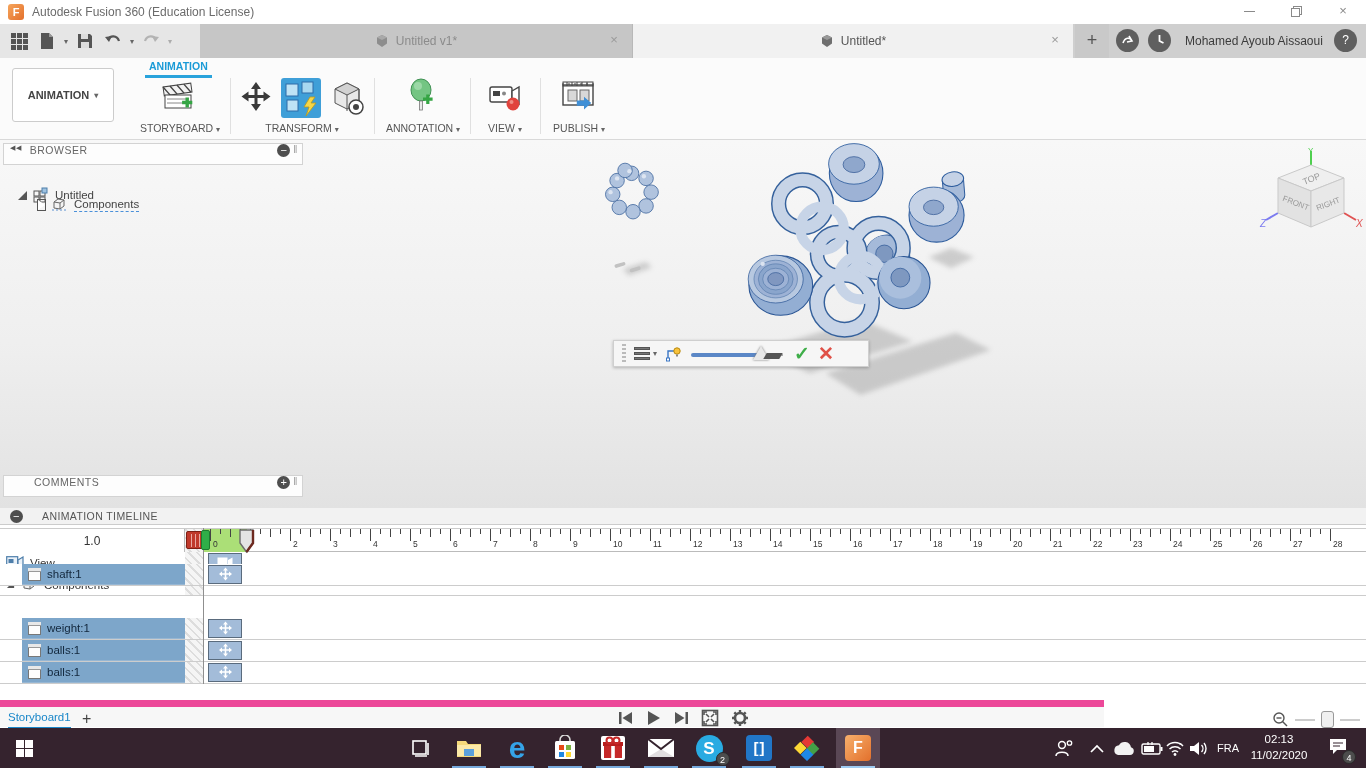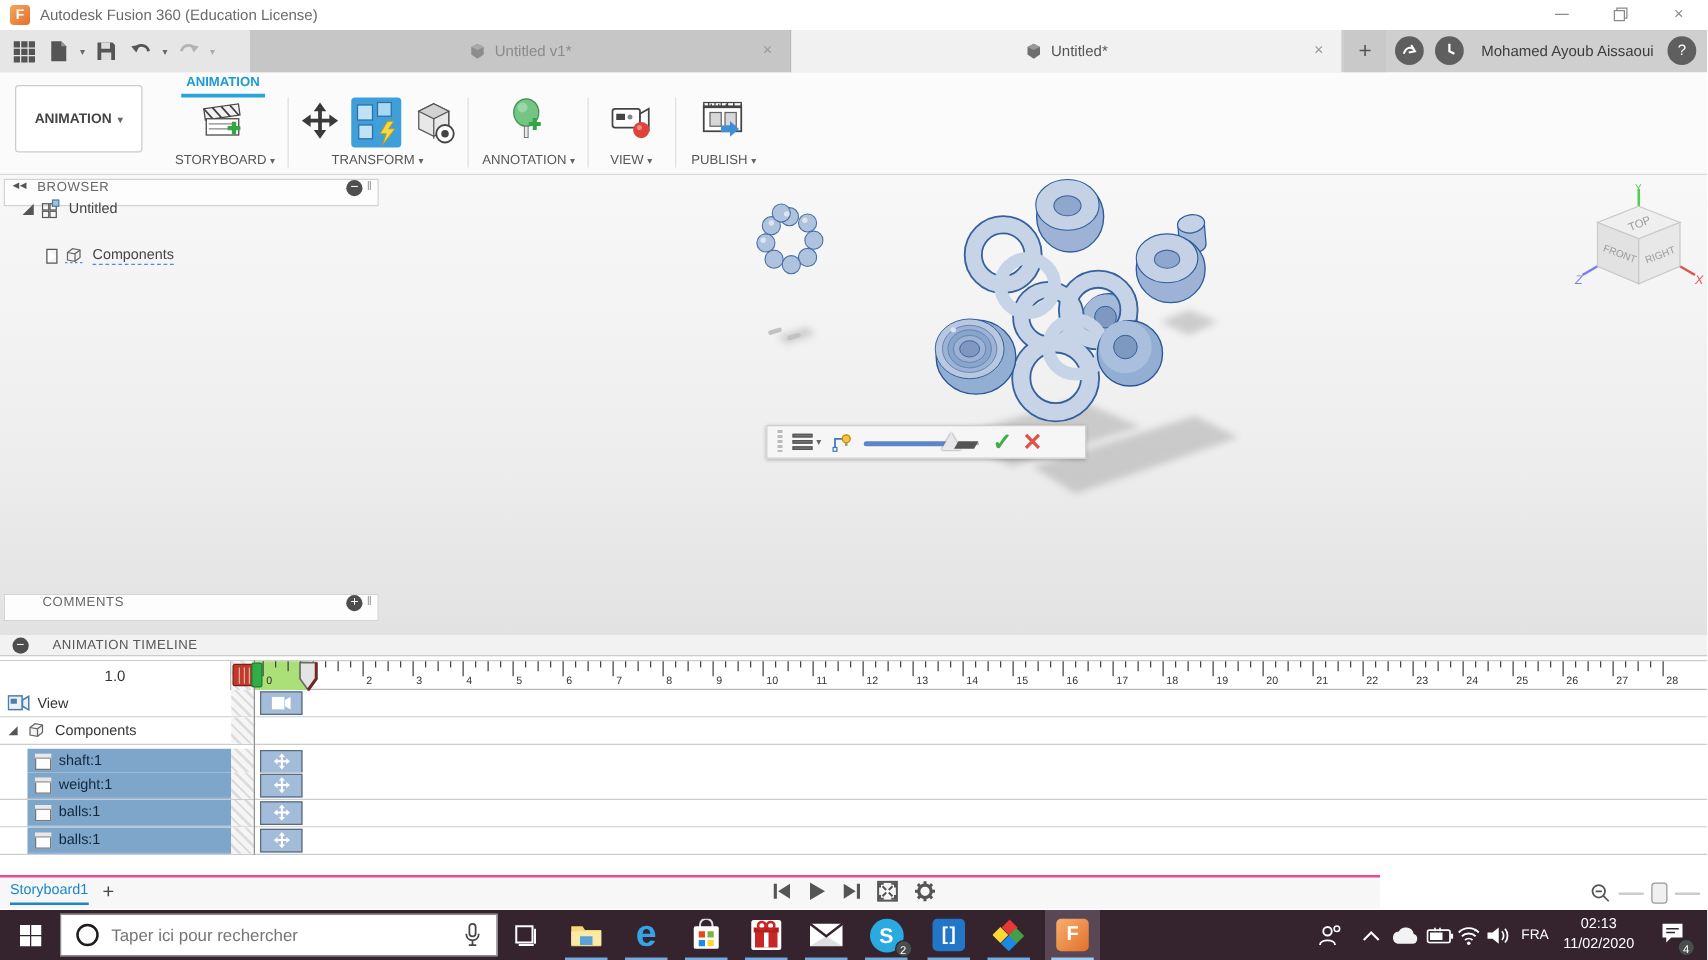--- a/index.html
+++ b/index.html
@@ -90,21 +90,21 @@
   .red-marker i { position:absolute; top:2px; width:1px; height:13px; background:#e9a9a2; }
   .green-marker { position:absolute; left:201px; top:530px; width:9px; height:20px; background:#2fae48; border:1px solid #1d7c30; border-radius:2px; z-index:7; }
   .playhead { position:absolute; left:238px; top:529px; z-index:8; }
   .tl-row { position:absolute; left:0; width:1366px; height:22px; border-bottom:1px solid #ccc; background:#fff; }
   .row-label { position:absolute; left:0; top:0; height:21px; display:flex; align-items:center; gap:6px; font-size:11.5px; color:#333; padding-left:6px; }
   .row-label.sel { background:#7da6ca; left:22px; width:163px; padding-left:6px; color:#12273c; border-bottom:1px solid #96b6d3; }
   .row-hatch { position:absolute; left:185px; top:0; width:18px; height:21px; }
   .block { position:absolute; left:208px; top:1px; width:34px; height:19px; background:#a3bcd9; border:1px solid #5a6b7d; display:flex; align-items:center; justify-content:center; }
   .cube-small { width:13px; height:13px; border:1px solid #777; background:#fdfdfd; position:relative; }
   .cube-small::before { content:""; position:absolute; left:-1px; top:-1px; width:13px; height:3px; background:#e8e8e8; border-bottom:1px solid #999; }
-  .sb-bar { position:absolute; left:0; top:700px; width:1104px; height:27px; background:#f7f7f7; border-top:2px solid #ec4899; }
+  .sb-bar { position:absolute; left:0; top:700px; width:1104px; height:27px; background:#f7f7f7; border-top:7px solid #ec4899; }
   .sb-tab { position:absolute; left:8px; top:4px; font-size:11.5px; color:#1a87c9; padding-bottom:4px; border-bottom:2px solid #1a87c9; }
   .sb-plus { position:absolute; left:82px; top:3px; font-size:16px; color:#444; }
   .playback { position:absolute; left:618px; top:2px; display:flex; align-items:center; gap:12px; color:#555; }
   .tl-zoom { position:absolute; left:1272px; top:4px; display:flex; align-items:center; gap:6px; color:#555; }
   .zoom-slider-line { width:20px; height:2px; background:#ccc; }
   .zoom-slider-handle { width:13px; height:17px; background:#f0f0f0; border:1px solid #999; border-radius:3px; }
 
   
   .taskbar { position:absolute; left:0; top:728px; width:1366px; height:40px; background:#35232e; }
   .tb-start { position:absolute; left:0; top:0; width:48px; height:40px; display:flex; align-items:center; justify-content:center; }
@@ -400,21 +400,21 @@
         <circle cx="793" cy="311" r="3" fill="#dbe3f0"></circle>
       </g>
     </svg>
 
     <div class="panel-header" style="left:3px; top:3px; width:300px;">
       <span style="margin:0 8px 0 6px; font-size:7px; color:#555;">◀◀</span>
       <span class="ph-title">BROWSER</span>
       <span class="circle-mini">−</span>
       <span class="grip">‖</span>
     </div>
-    <div class="tree-row" style="left:18px; top:19px;">
+    <div class="tree-row" style="left:18px; top:47px;">
       <span class="tri-solid"></span>
       <svg width="16" height="16" viewBox="0 0 16 16">
         <rect x="1" y="4" width="5" height="5" fill="none" stroke="#555"></rect>
           <rect x="7" y="4" width="5" height="5" fill="none" stroke="#555"></rect>
         <rect x="1" y="10" width="5" height="5" fill="none" stroke="#555"></rect>
           <rect x="7" y="10" width="5" height="5" fill="none" stroke="#555"></rect>
         <rect x="9" y="1" width="5" height="5" fill="#9fc2e0" stroke="#4d7eaa"></rect>
       </svg>
       <span>Untitled</span>
     </div>
@@ -705,21 +705,21 @@
       <span class="tri-solid" style="transform:scale(0.8);"></span>
       <svg width="17" height="15" viewBox="0 0 17 15">
         <path d="M3 5 l4 -3 6 1 v6 l-4 3 -6 -1 z" fill="#f4f4f4" stroke="#666"></path>
           <path d="M3 5 l6 1 4 -3 M9 6 v6" stroke="#666" fill="none"></path>
       </svg>
       <span>Components</span>
     </div>
     <div class="row-hatch hatch"></div>
   </div>
 
-  <div class="tl-row" style="top:599px;padding-left:32px;">
+  <div class="tl-row" style="top:564px;padding-left:32px;">
     <div class="row-label sel">
       <span class="cube-small"></span>
       <span>shaft:1</span>
     </div>
     <div class="row-hatch hatch"></div>
     <div class="block">
       <svg width="15" height="15" viewBox="0 0 15 15">
           <path d="M7.5 0.5 l2.5 3 h-1.7 v2.7 h2.7 v-1.7 l3 2.5 -3 2.5 v-1.7 h-2.7 v2.7 h1.7 l-2.5 3 -2.5 -3 h1.7 v-2.7 h-2.7 v1.7 l-3 -2.5 3 -2.5 v1.7 h2.7 v-2.7 h-1.7 z" fill="#fff"></path>
         </svg>
     </div>
@@ -806,28 +806,20 @@
 
   <div class="taskbar">
     <div class="tb-start">
         <span class="winlogo">
           <i></i>
           <i></i>
           <i></i>
           <i></i>
         </span>
       </div>
-    <div class="searchbox">
-      <span class="cortana-ring"></span>
-      <input placeholder="Taper ici pour rechercher" style="">
-      <svg width="14" height="20" viewBox="0 0 14 20" style="margin-right:12px;">
-        <rect x="4.5" y="1" width="5" height="10" rx="2.5" fill="none" stroke="#444" stroke-width="1.4"></rect>
-        <path d="M2 9 c0 7 10 7 10 0 M7 15 v3 M4 18 h6" stroke="#444" stroke-width="1.4" fill="none"></path>
-      </svg>
-    </div>
     <div class="tb-slot" style="left:398px;">
       <svg width="22" height="22" viewBox="0 0 22 22">
           <rect x="4" y="4" width="13" height="13" fill="none" stroke="#fff" stroke-width="1.6"></rect>
           <path d="M19 6 v12 M6 19 h12" stroke="#fff" stroke-width="1.6"></path>
         </svg>
     </div>
 
     <div class="tb-slot" style="left:447px;">
       <svg width="26" height="22" viewBox="0 0 26 22">
           <path d="M1 4 h9 l2 3 h13 v13 h-24 z" fill="#f5d97a"></path>

